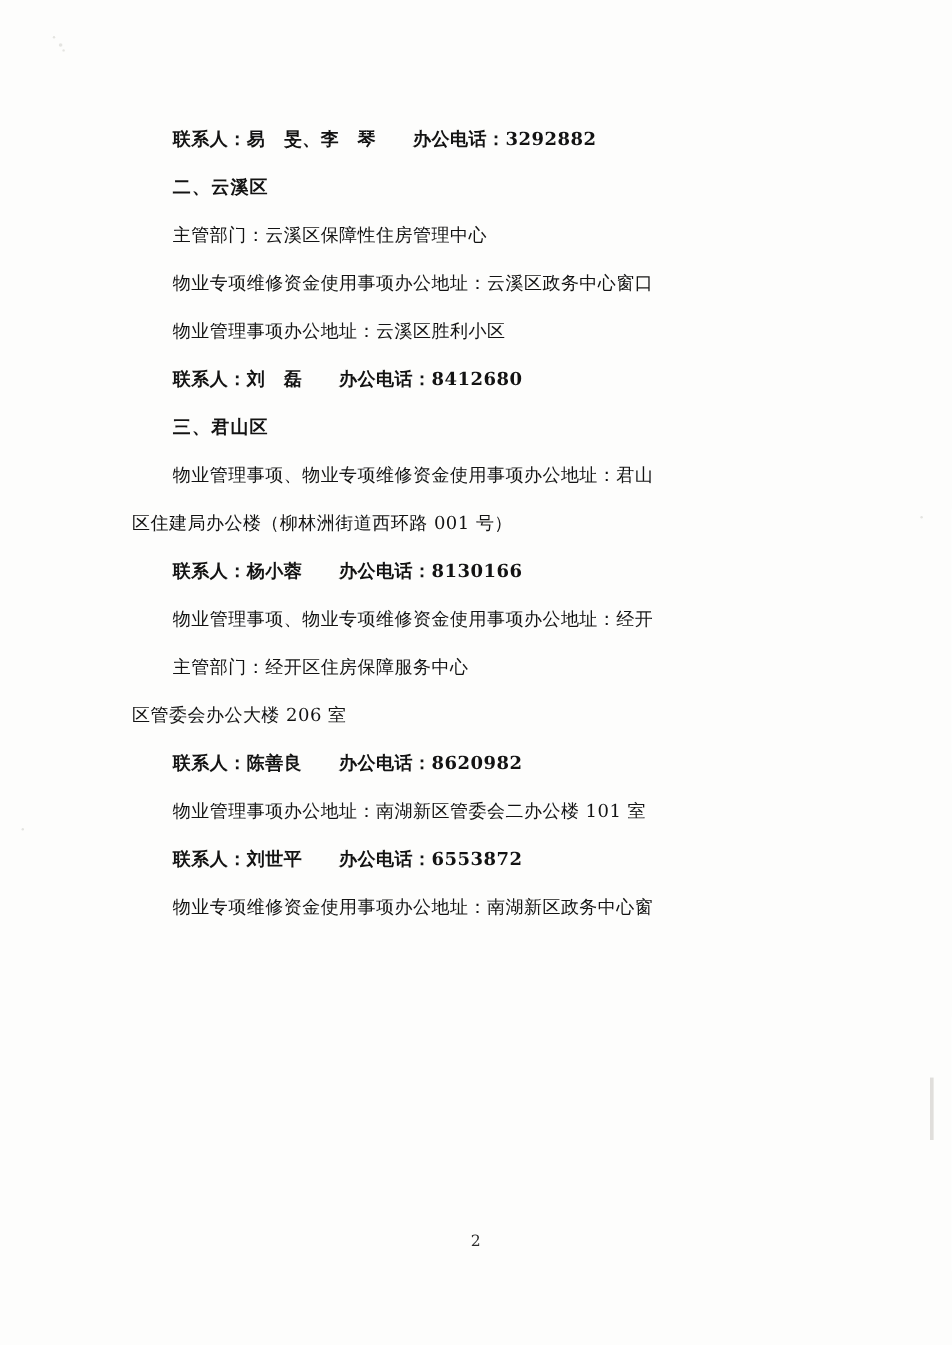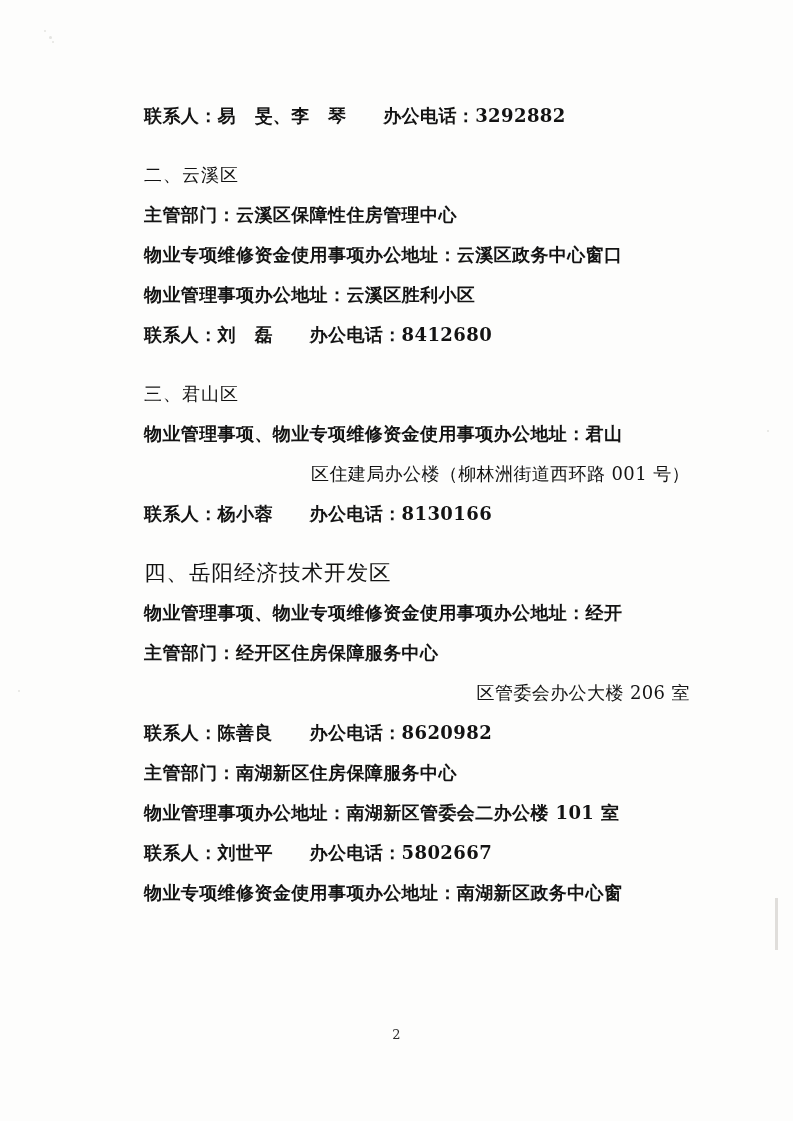--- a/index.html
+++ b/index.html
@@ -45,45 +45,42 @@
   }
 
   .content {
     position: absolute;
     left: 110px;
     top: 96px;
     width: 580px;
   }
 
   .line {
-    font-size: 18px;
+    font-size: 15px;
     line-height: 40px;
     letter-spacing: .4px;
     white-space: pre-wrap;
     color: #131313;
   }
   .indent {
     text-indent: 34px;
-    font-weight: bold;
   }
   .heading {
-    font-weight: normal;
+    font-weight: bold;
     text-indent: 34px;
     letter-spacing: 1px;
-    margin-top: 19px;
   }
   .heading.big {
     font-size: 21.5px;
   }
   .bold {
     font-weight: bold;
   }
   .wrap {
     text-indent: 0;
-    text-align: right;
   }
 
   .page-number {
     position: absolute;
     left: 0;
     top: 1027px;
     width: 793px;
     text-align: center;
     font-size: 13px;
     font-family: "DejaVu Serif", "Liberation Serif", serif;
@@ -110,27 +107,25 @@
     <div class="line indent">主管部门：云溪区保障性住房管理中心</div>
     <div class="line indent">物业专项维修资金使用事项办公地址：云溪区政务中心窗口</div>
     <div class="line indent">物业管理事项办公地址：云溪区胜利小区</div>
     <div class="line indent bold">联系人：刘　磊　　办公电话：8412680</div>
 
     <div class="line heading">三、君山区</div>
     <div class="line indent">物业管理事项、物业专项维修资金使用事项办公地址：君山</div>
     <div class="line wrap">区住建局办公楼（柳林洲街道西环路 001 号）</div>
     <div class="line indent bold">联系人：杨小蓉　　办公电话：8130166</div>
 
-    <div class="line heading big">四、岳阳经济技术开发区</div>
     <div class="line indent">物业管理事项、物业专项维修资金使用事项办公地址：经开</div>
     <div class="line indent">主管部门：经开区住房保障服务中心</div>
     <div class="line wrap">区管委会办公大楼 206 室</div>
     <div class="line indent bold">联系人：陈善良　　办公电话：8620982</div>
 
-    <div class="line indent">主管部门：南湖新区住房保障服务中心</div>
     <div class="line indent">物业管理事项办公地址：南湖新区管委会二办公楼 101 室</div>
-    <div class="line indent bold">联系人：刘世平　　办公电话：5802667</div>
+    <div class="line indent bold">联系人：刘世平　　办公电话：6553872</div>
     <div class="line indent">物业专项维修资金使用事项办公地址：南湖新区政务中心窗</div>
 
   </div>
 
   <div class="page-number">2</div>
 </div>
 
 </body></html>

